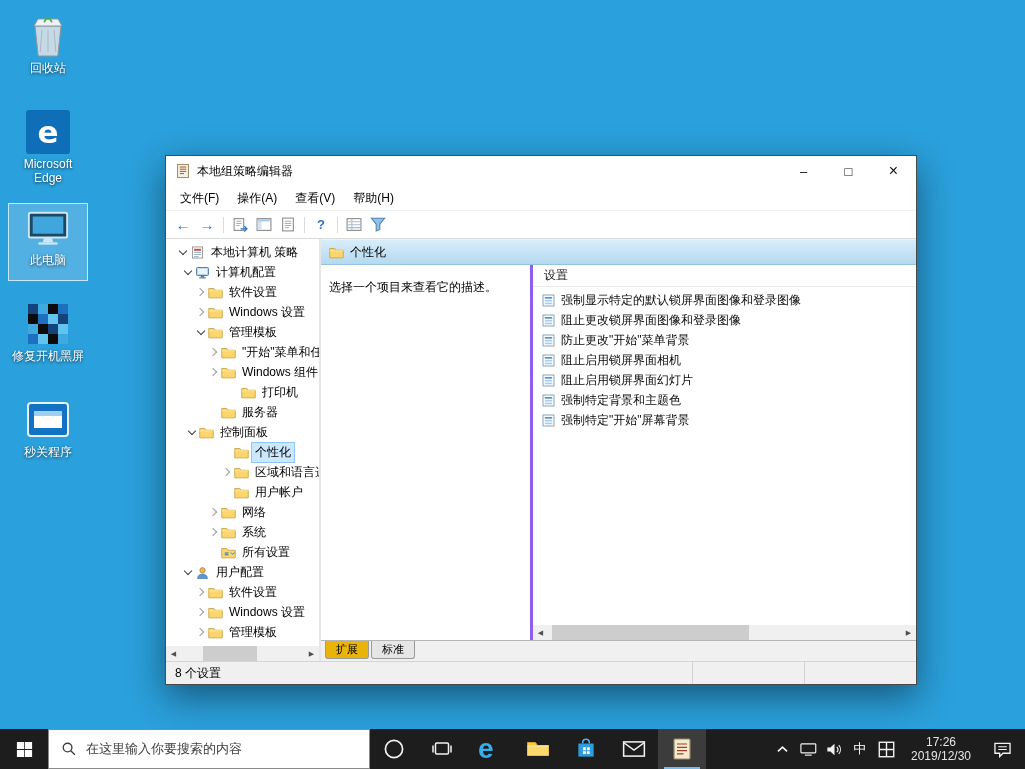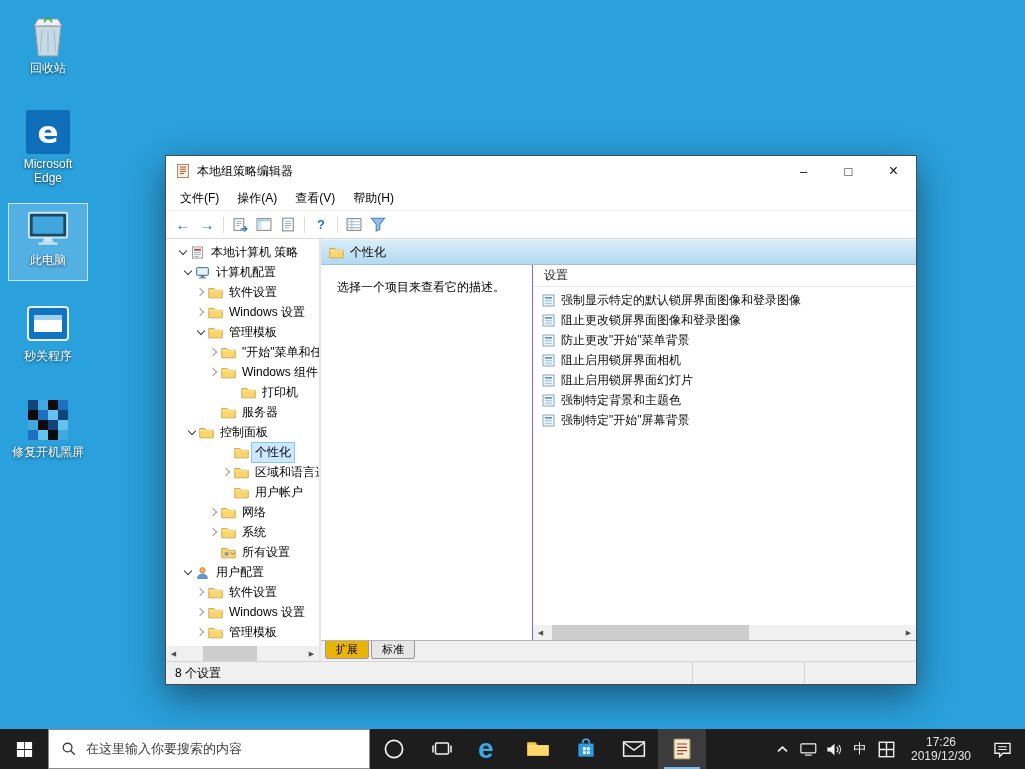--- a/index.html
+++ b/index.html
@@ -62,21 +62,21 @@
   .hs-thumb{position:absolute;top:0;height:100%;background:#cdcdcd;}
   .t-tree{left:18%;width:44%;}
   .t-set{left:1%;width:56%;}
 
   .right-area{flex:1;display:flex;flex-direction:column;min-width:0;}
   .pane-header{flex:0 0 24px;display:flex;align-items:center;gap:6px;padding-left:8px;
     background:linear-gradient(var(--pane-header-light,#d8edfa),var(--pane-header,#b4d9f0));
     border-bottom:1px solid #97c3e2;border-top:1px solid #eaf5fc;}
   .ph-icon{width:15px;height:13px;}
   .content-row{flex:1;display:flex;min-height:0;}
-  .desc-pane{flex:0 0 212px;width:212px;border-right:1px solid #8b5cf6;padding:14px 16px;box-sizing:border-box;}
+  .desc-pane{flex:0 0 212px;width:212px;border-right:3px solid #8b5cf6;padding:14px 8px;box-sizing:border-box;}
   .settings-pane{flex:1;display:flex;flex-direction:column;min-width:0;}
   .settings-header{flex:0 0 21px;display:flex;align-items:center;padding-left:11px;
     color:#1a1a1a;border-bottom:1px solid #ececec;}
   .settings-list{flex:1;padding-top:3px;overflow:hidden;}
   .setting-row{height:20px;display:flex;align-items:center;gap:6px;padding-left:9px;color:#0a0a0a;white-space:nowrap;}
   .setting-icon{flex:0 0 13px;width:13px;height:13px;}
 
   .tabs-row{flex:0 0 20px;background:#f0f0f0;border-top:1px solid #b5b5b5;
     display:flex;align-items:flex-start;padding-left:4px;}
   .tab{height:16px;padding:1px 10px 0;font-size:11px;border:1px solid #9a9a9a;border-top:none;
@@ -146,49 +146,49 @@
             <rect x="7" y="8" width="32" height="18" fill="#3fa7dd"></rect>
             <path d="M19 30h8l1.5 5h-11z" fill="#cfe6f5"></path>
             <rect x="13" y="35" width="20" height="2.4" fill="#cfe6f5"></rect>
           </svg>
         </span>
         <div class="desk-label">此电脑</div>
       </div>
       <div class="desk-item">
         <span class="icon desk-ic">
           <svg viewBox="0 0 44 44">
-            <rect x="2" y="5" width="40" height="33" rx="3" fill="#1273c4" stroke="#e8f2fa" stroke-width="2"></rect>
-            <rect x="8" y="13" width="28" height="17" fill="#fff"></rect>
-            <rect x="8" y="13" width="28" height="5" fill="#9fd0f0"></rect>
-          </svg>
-        </span>
-        <div class="desk-label">秒关程序</div>
-      </div>
-      <div class="desk-item">
-        <span class="icon desk-ic">
-          <svg viewBox="0 0 44 44">
             <rect x="2" y="2" width="10" height="10" fill="#14437c"></rect>
             <rect x="12" y="2" width="10" height="10" fill="#3fa9e0"></rect>
             <rect x="22" y="2" width="10" height="10" fill="#0b0b0b"></rect>
             <rect x="32" y="2" width="10" height="10" fill="#1d6fc0"></rect>
             <rect x="2" y="12" width="10" height="10" fill="#0b0b0b"></rect>
             <rect x="12" y="12" width="10" height="10" fill="#1d6fc0"></rect>
             <rect x="22" y="12" width="10" height="10" fill="#62c3ee"></rect>
             <rect x="32" y="12" width="10" height="10" fill="#14437c"></rect>
             <rect x="2" y="22" width="10" height="10" fill="#3fa9e0"></rect>
             <rect x="12" y="22" width="10" height="10" fill="#0b0b0b"></rect>
             <rect x="22" y="22" width="10" height="10" fill="#14437c"></rect>
             <rect x="32" y="22" width="10" height="10" fill="#62c3ee"></rect>
             <rect x="2" y="32" width="10" height="10" fill="#1d6fc0"></rect>
             <rect x="12" y="32" width="10" height="10" fill="#62c3ee"></rect>
             <rect x="22" y="32" width="10" height="10" fill="#0b0b0b"></rect>
             <rect x="32" y="32" width="10" height="10" fill="#3fa9e0"></rect>
           </svg>
         </span>
         <div class="desk-label">修复开机黑屏</div>
+      </div>
+      <div class="desk-item">
+        <span class="icon desk-ic">
+          <svg viewBox="0 0 44 44">
+            <rect x="2" y="5" width="40" height="33" rx="3" fill="#1273c4" stroke="#e8f2fa" stroke-width="2"></rect>
+            <rect x="8" y="13" width="28" height="17" fill="#fff"></rect>
+            <rect x="8" y="13" width="28" height="5" fill="#9fd0f0"></rect>
+          </svg>
+        </span>
+        <div class="desk-label">秒关程序</div>
       </div>
     </div>
 
   <div id="gpedit-window">
     <div class="titlebar">
       <span class="icon title-ic">
           <svg viewBox="0 0 16 16">
             <rect x="2.6" y="1.4" width="10.8" height="13.2" fill="#f6f1e1" stroke="#8f7f57" stroke-width=".9"></rect>
             <path d="M4.8 4h6.4M4.8 6.2h6.4M4.8 8.4h6.4M4.8 10.6h4.2" stroke="#a33d2e" stroke-width=".9"></path>
           </svg>

